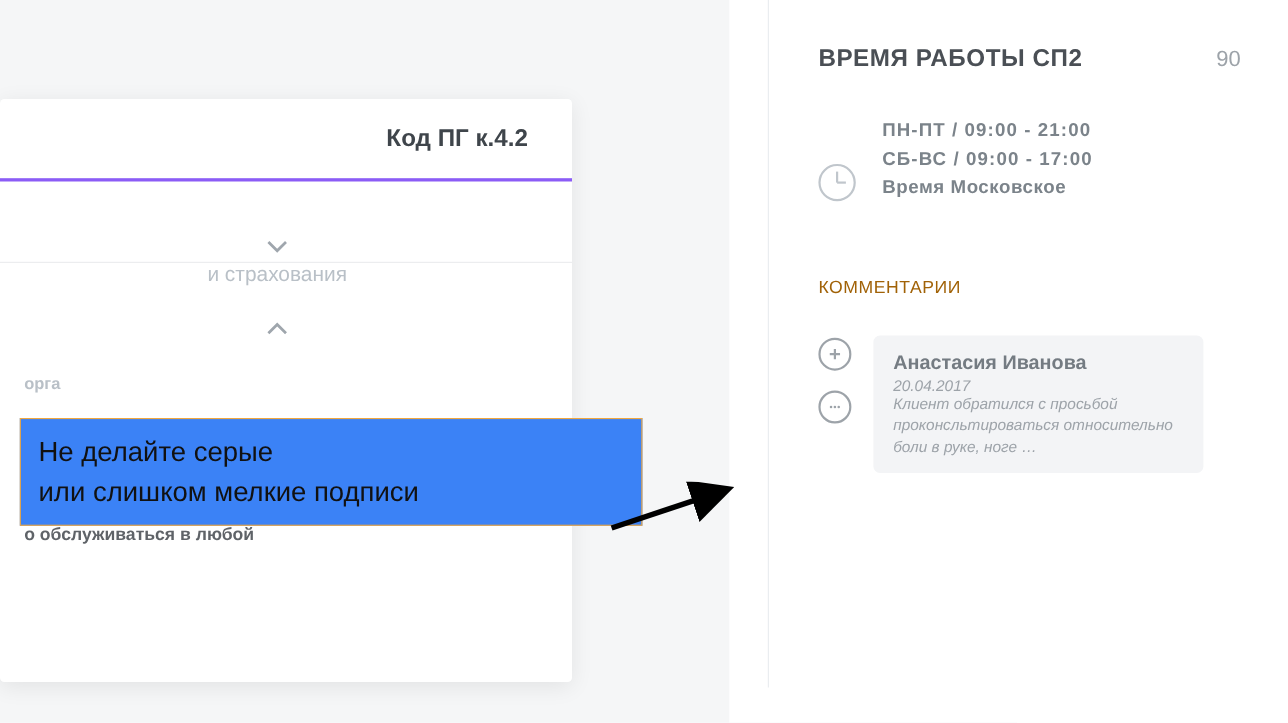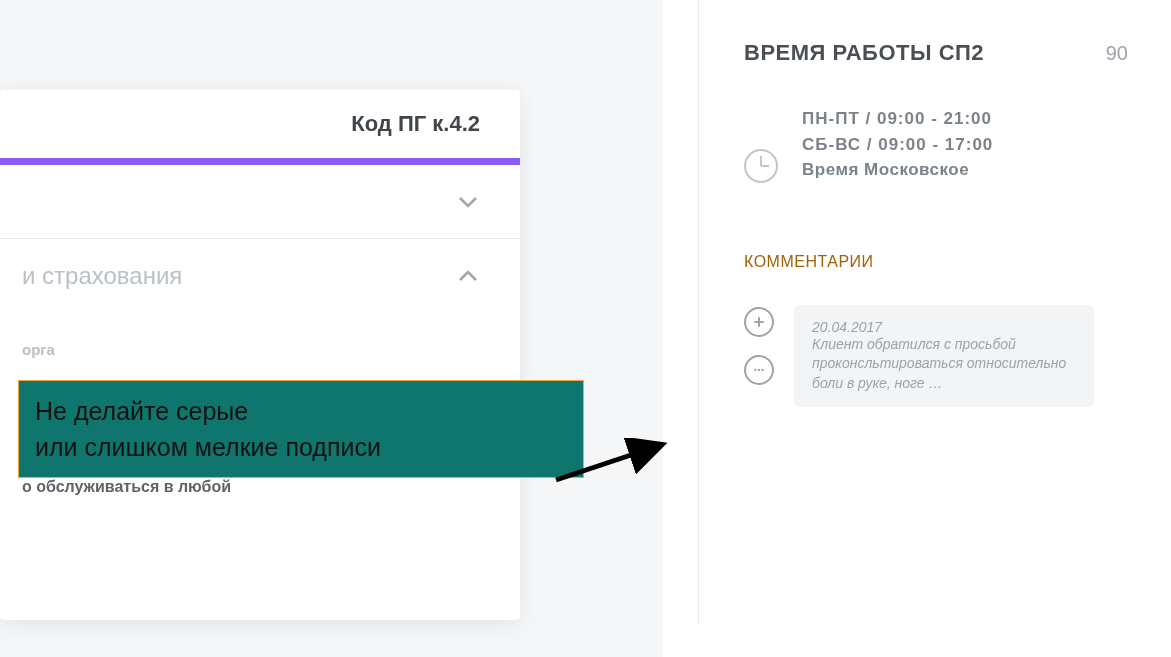--- a/index.html
+++ b/index.html
@@ -28,36 +28,37 @@
       background: #ffffff;
       border-radius: 4px;
       box-shadow: 0 4px 20px rgba(0,0,0,0.08);
     }
     .card-header {
       height: 75px;
       display: flex;
       align-items: center;
       justify-content: flex-end;
       padding: 0 40px 0 22px;
-      border-bottom: 7px solid #8b5cf6;
+      border-bottom: 3px solid #8b5cf6;
     }
     .card-header-right {
       color: #3f454b;
       font-size: 22px;
       font-weight: 700;
     }
     .acc-row {
       height: 74px;
       display: flex;
       align-items: center;
       justify-content: flex-start;
       padding: 0 38px 0 22px;
       border-bottom: 1px solid #eaecee;
       color: #b9c0c7;
-      font-size: 24px;
+      font-size: 19px;
+      flex-direction: column;
     }
     .acc-row.open {
       padding-top: 0;
       border-bottom: none;
     }
     .acc-text {
       flex: 1;
       color: #b9c0c7;
     }
     .chevron {
@@ -206,21 +207,21 @@
       font-style: italic;
       line-height: 1.4;
     }
     .callout-box {
       position: absolute;
       left: 18px;
       top: 380px;
       width: 566px;
       height: 98px;
       border: 1px solid #f0a73e;
-      background: #0f766e;
+      background: #3b82f6;
       padding: 12px 16px;
       font-size: 25px;
       color: #111;
       line-height: 1.45;
     }
     .arrow {
       position: absolute;
       left: 548px;
       top: 438px;
       width: 130px;
@@ -282,20 +283,21 @@
       </div>
       <div class="round-icon">
         <svg viewBox="0 0 24 24" width="14" height="14" fill="#9da3a9">
             <circle cx="6" cy="12" r="2"></circle>
             <circle cx="12" cy="12" r="2"></circle>
             <circle cx="18" cy="12" r="2"></circle>
           </svg>
       </div>
     </div>
     <div class="comment-card">
+      <div class="comment-author">Анастасия Иванова</div>
       <div class="comment-date">20.04.2017</div>
       <div class="comment-text">Клиент обратился с просьбой проконсльтироваться относительно боли в руке, ноге …</div>
     </div>
   </div>
 </div>
 
 <div class="callout-box">
   <div>Не делайте серые</div>
   <div>или слишком мелкие подписи</div>
 </div>

